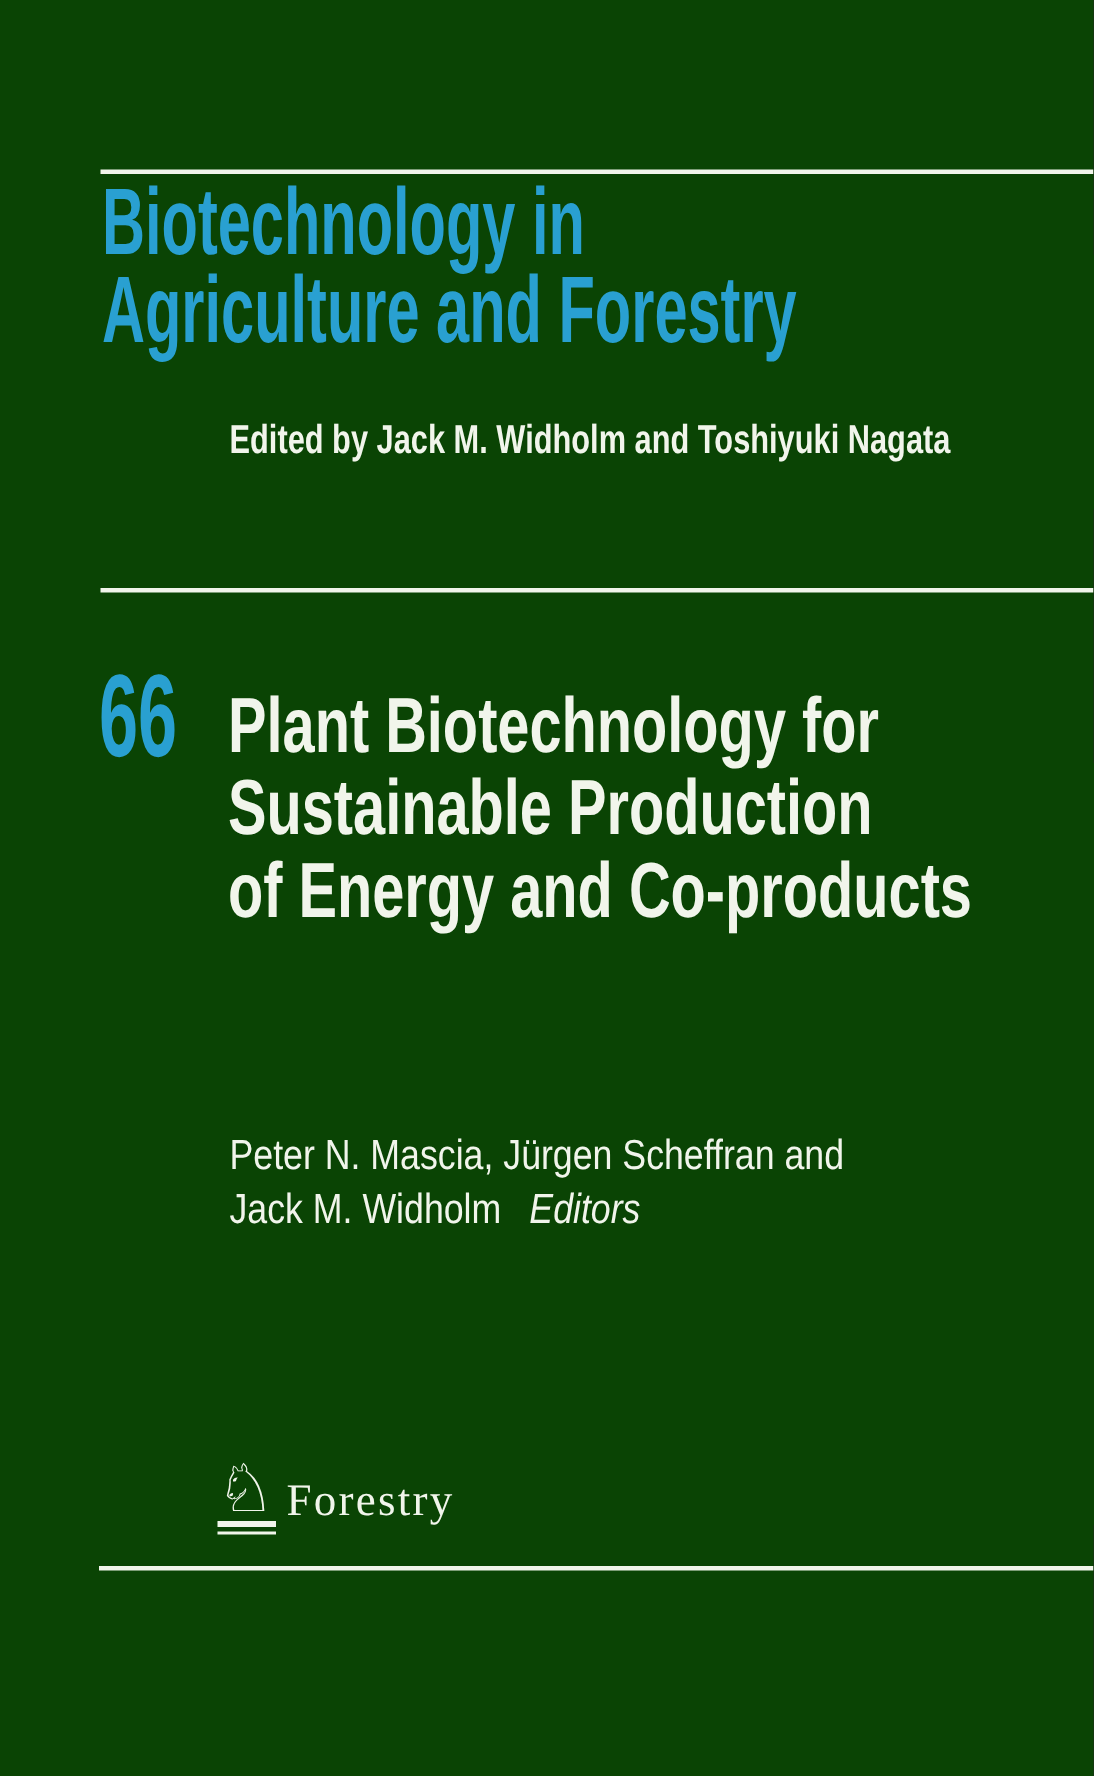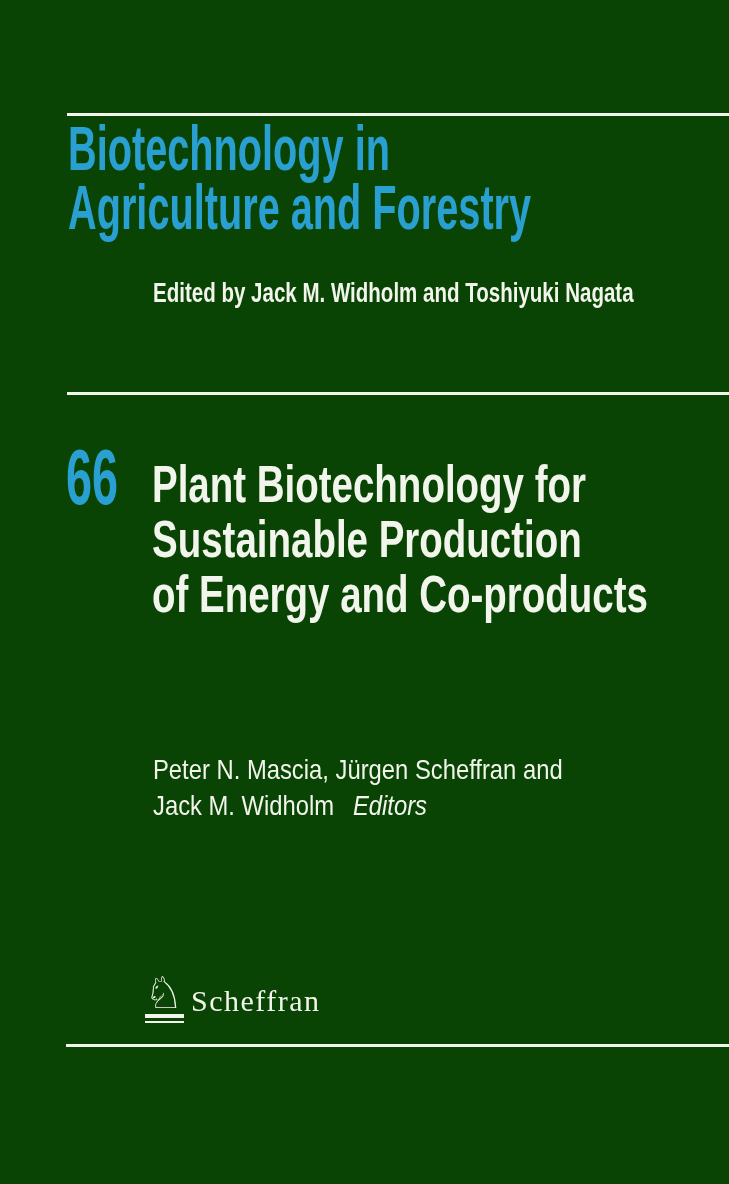--- a/index.html
+++ b/index.html
@@ -104,18 +104,18 @@
     <div>Peter N. Mascia, Jürgen Scheffran and</div>
     <div>
       <span>Jack M. Widholm</span><span class="editors-label">Editors</span>
     </div>
   </div>
 
   <div>
     <span class="horse">♘</span>
     <div class="logo-bar1"></div>
     <div class="logo-bar2"></div>
-    <span class="wordmark">Scheffran</span>
+    <span class="wordmark">Forestry</span>
   </div>
 
   <div class="rule rule-bottom"></div>
 
 </div>
 
 </body></html>

